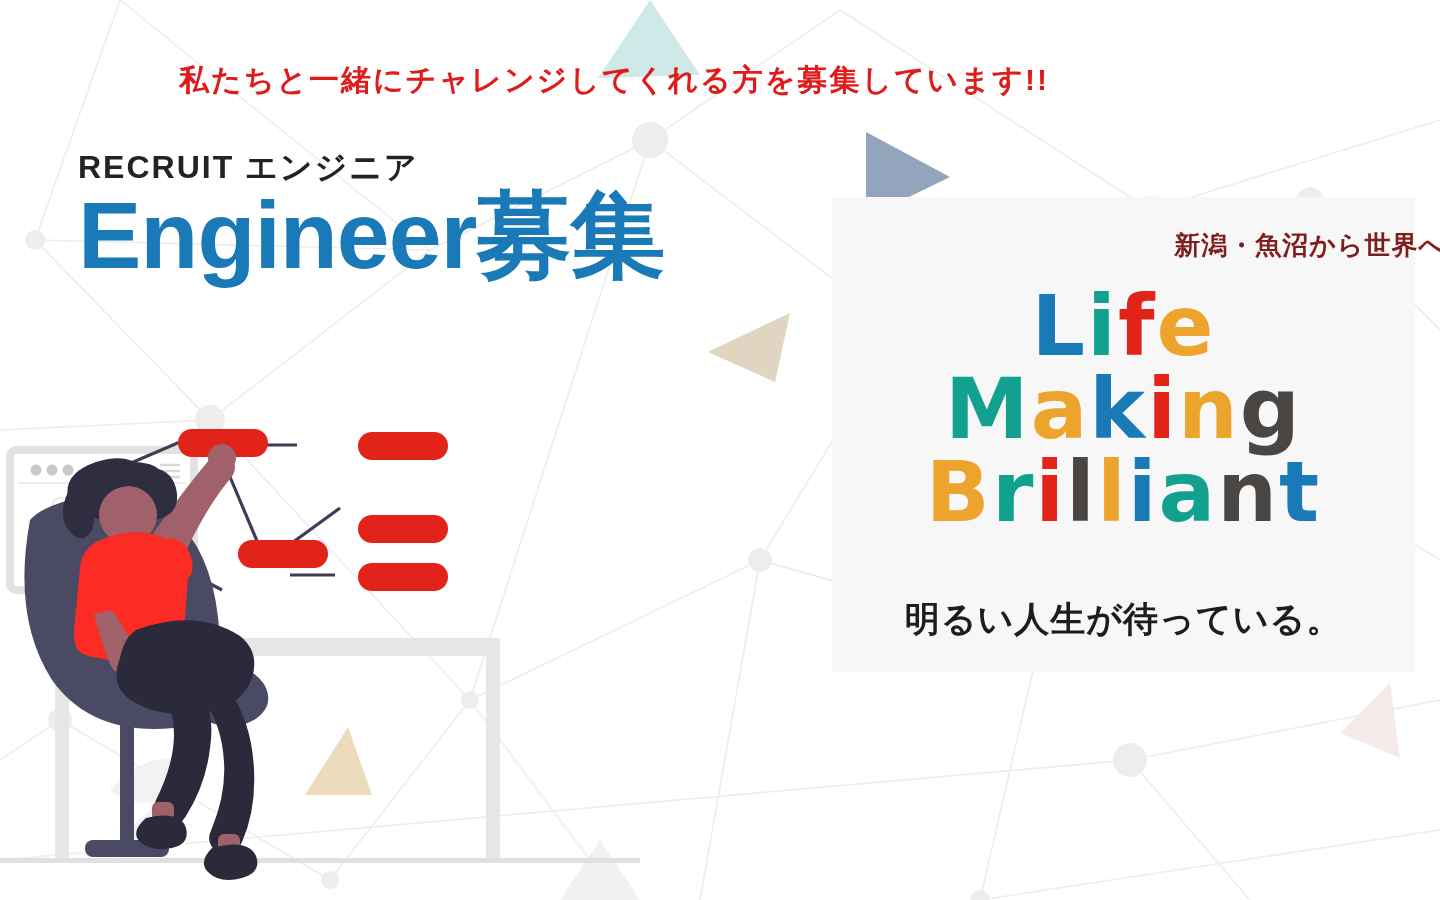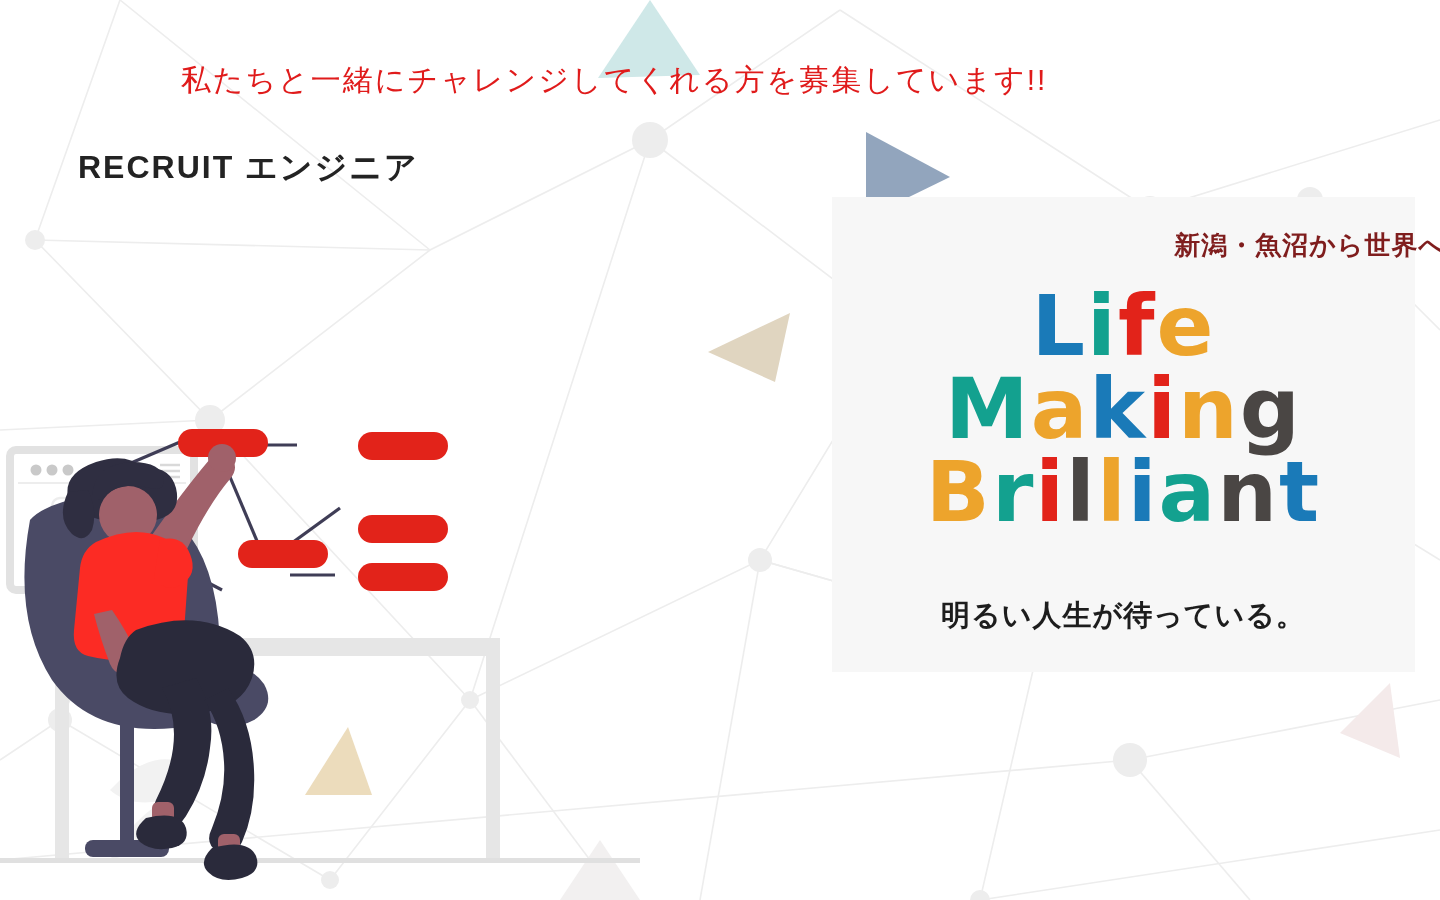--- a/index.html
+++ b/index.html
@@ -27,28 +27,28 @@
   .slogan-lines {
     position:absolute; left:832px; top:285px; width:583px; text-align:center;
   }
   .slogan-line {
     font-size:84px; font-weight:bold; line-height:0.99;
     letter-spacing:2px; white-space:nowrap;
     font-family:"DejaVu Sans","Liberation Sans",sans-serif;
   }
   .slogan-foot {
     position:absolute; left:832px; top:596px; width:583px;
-    text-align:center; font-size:29px; font-weight:bold; color:#1d1d1d;
+    text-align:center; font-size:35px; font-weight:bold; color:#1d1d1d;
     letter-spacing:1px;
   }
 
   
   .lead-copy {
     position:absolute; left:0; top:60px; width:1228px; text-align:center;
-    font-size:30px; font-weight:normal; color:#e01b1b; letter-spacing:2px;
+    font-size:30px; font-weight:bold; color:#e01b1b; letter-spacing:2px;
   }
   .recruit-kicker {
     position:absolute; left:78px; top:146px;
     font-size:32px; font-weight:bold; color:#232323; letter-spacing:2px;
   }
   .engineer-title {
     position:absolute; left:78px; top:186px;
     font-size:95px; font-weight:bold; color:#1a7ab8; letter-spacing:-1px;
     line-height:1.05; white-space:nowrap;
   }
@@ -118,20 +118,21 @@
   <div class="slogan-lines">
     <div class="slogan-line"><span style="color: rgb(26, 122, 184);">L</span><span style="color: rgb(19, 161, 143);">i</span><span style="color: rgb(226, 35, 26);">f</span><span style="color: rgb(237, 164, 44);">e</span></div>
     <div class="slogan-line"><span style="color: rgb(19, 161, 143);">M</span><span style="color: rgb(237, 164, 44);">a</span><span style="color: rgb(26, 122, 184);">k</span><span style="color: rgb(226, 35, 26);">i</span><span style="color: rgb(237, 164, 44);">n</span><span style="color: rgb(74, 70, 68);">g</span></div>
     <div class="slogan-line"><span style="color: rgb(237, 164, 44);">B</span><span style="color: rgb(19, 161, 143);">r</span><span style="color: rgb(226, 35, 26);">i</span><span style="color: rgb(74, 70, 68);">l</span><span style="color: rgb(237, 164, 44);">l</span><span style="color: rgb(26, 122, 184);">i</span><span style="color: rgb(19, 161, 143);">a</span><span style="color: rgb(74, 70, 68);">n</span><span style="color: rgb(26, 122, 184);">t</span></div>
   </div>
 
   <div class="slogan-foot">明るい人生が待っている。</div>
 
   <div class="lead-copy">私たちと一緒にチャレンジしてくれる方を募集しています!!</div>
   <div class="recruit-kicker">RECRUIT エンジニア</div>
+  <div class="engineer-title">Engineer募集</div>
 
   <svg id="illustration" viewBox="0 0 700 470" xmlns="http://www.w3.org/2000/svg">
 
     <g>
       <rect x="55" y="218" width="445" height="18" fill="#e6e6e6"></rect>
       <rect x="55" y="218" width="14" height="222" fill="#e6e6e6"></rect>
       <rect x="486" y="218" width="14" height="222" fill="#e6e6e6"></rect>
       <rect x="0" y="438" width="640" height="5" fill="#e0e0e0"></rect>
     </g>
 

